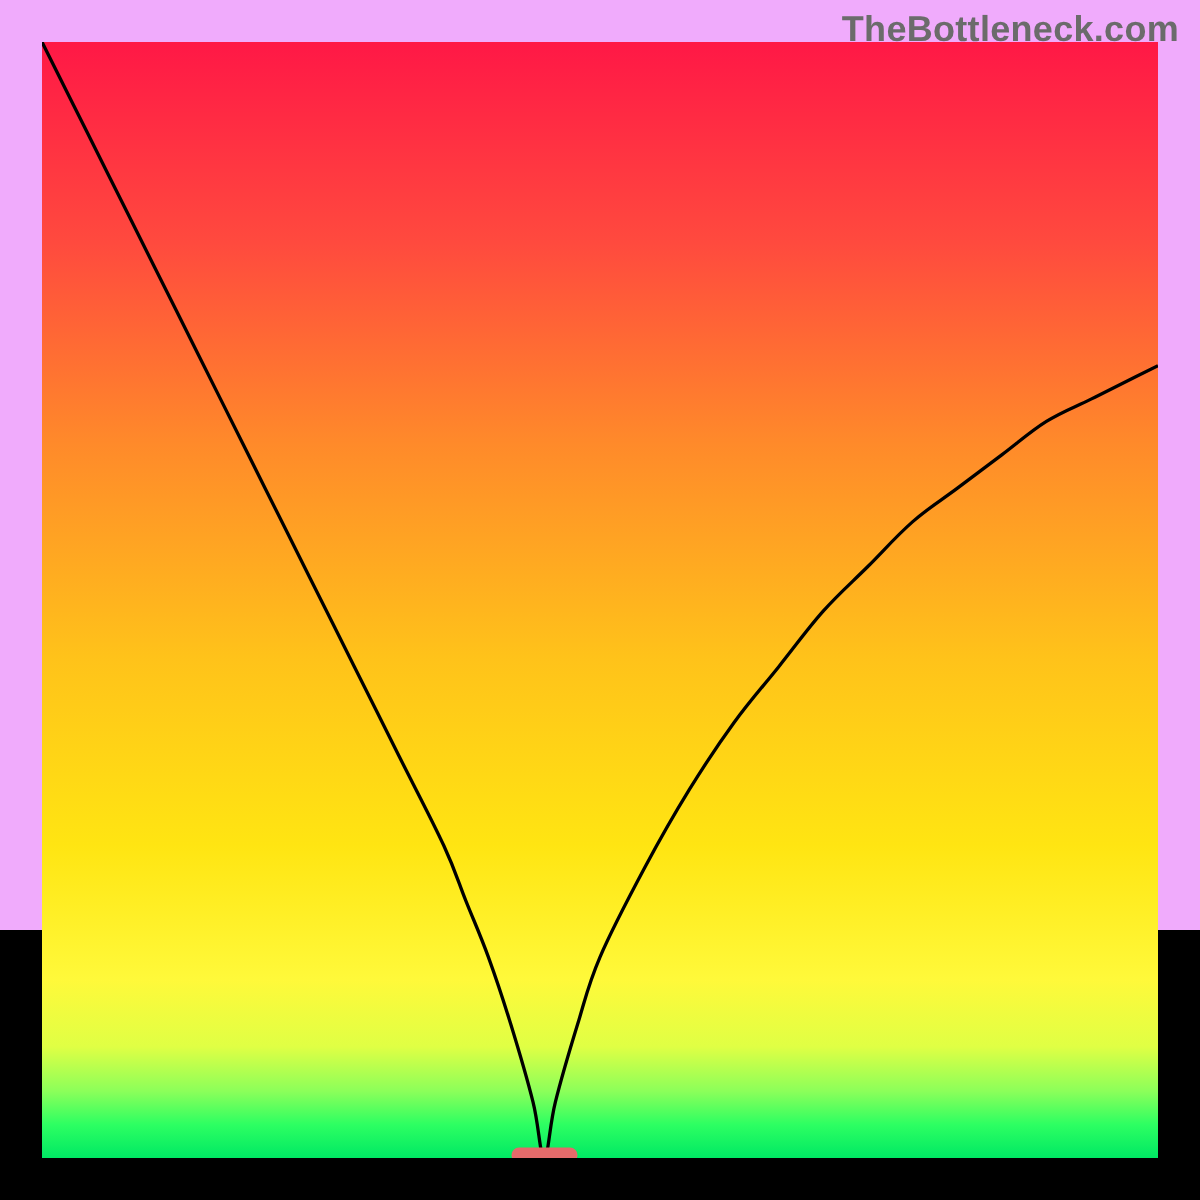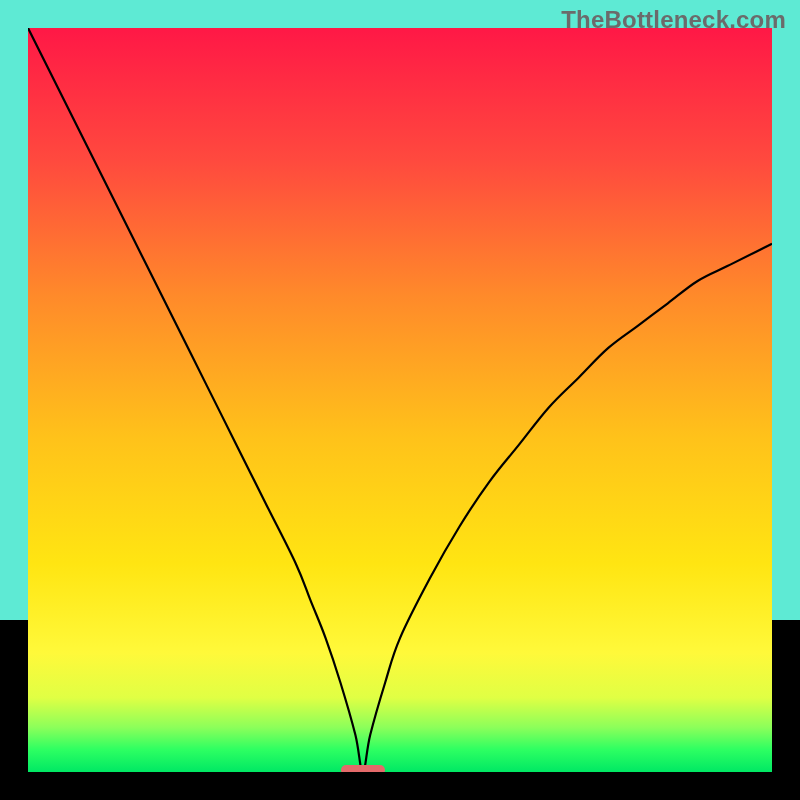--- a/index.html
+++ b/index.html
@@ -9,21 +9,21 @@
     height: 800px;
     background: #000;
     overflow: hidden;
   }
   .frame {
     position: absolute;
     left: 0;
     top: 0;
     width: 800px;
     height: 620px;
-    background: #5eead4;
+    background: #f0abfc;
   }
   .watermark {
     position: absolute;
     top: 6px;
     right: 14px;
     color: #6b6b6b;
     font-family: Arial, Helvetica, sans-serif;
     font-size: 24px;
     font-weight: 600;
     letter-spacing: 0.2px;

